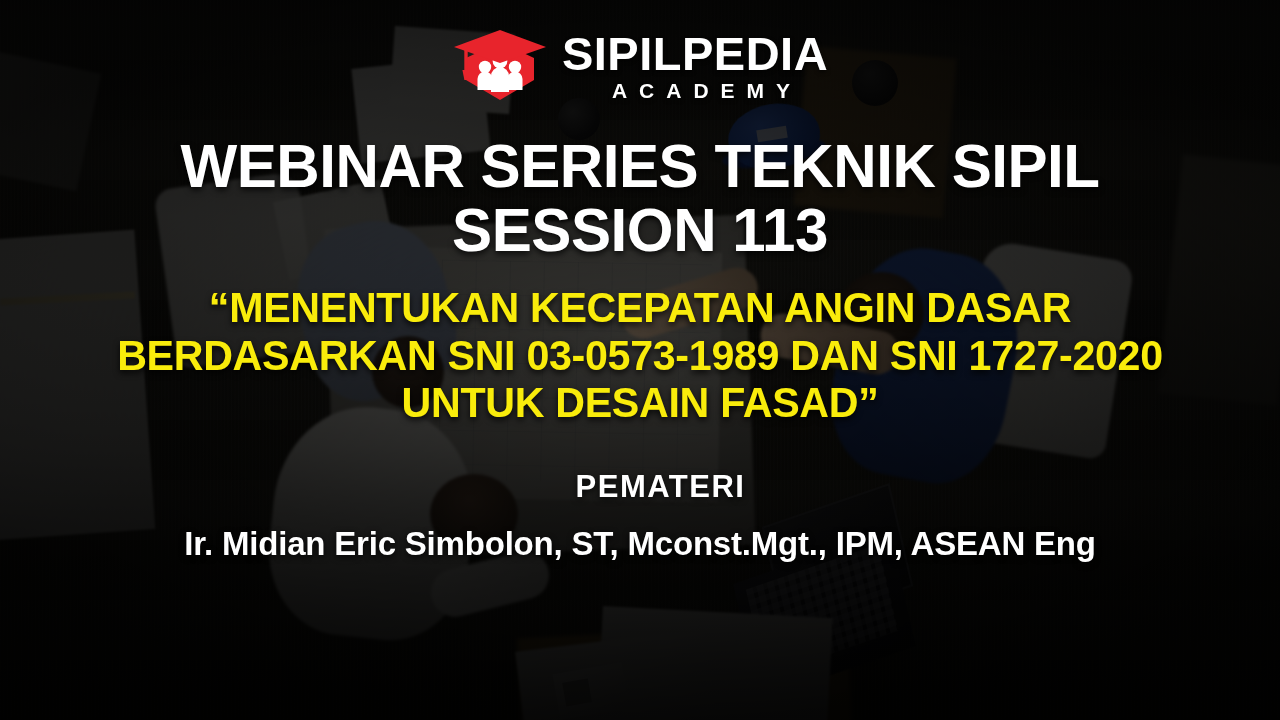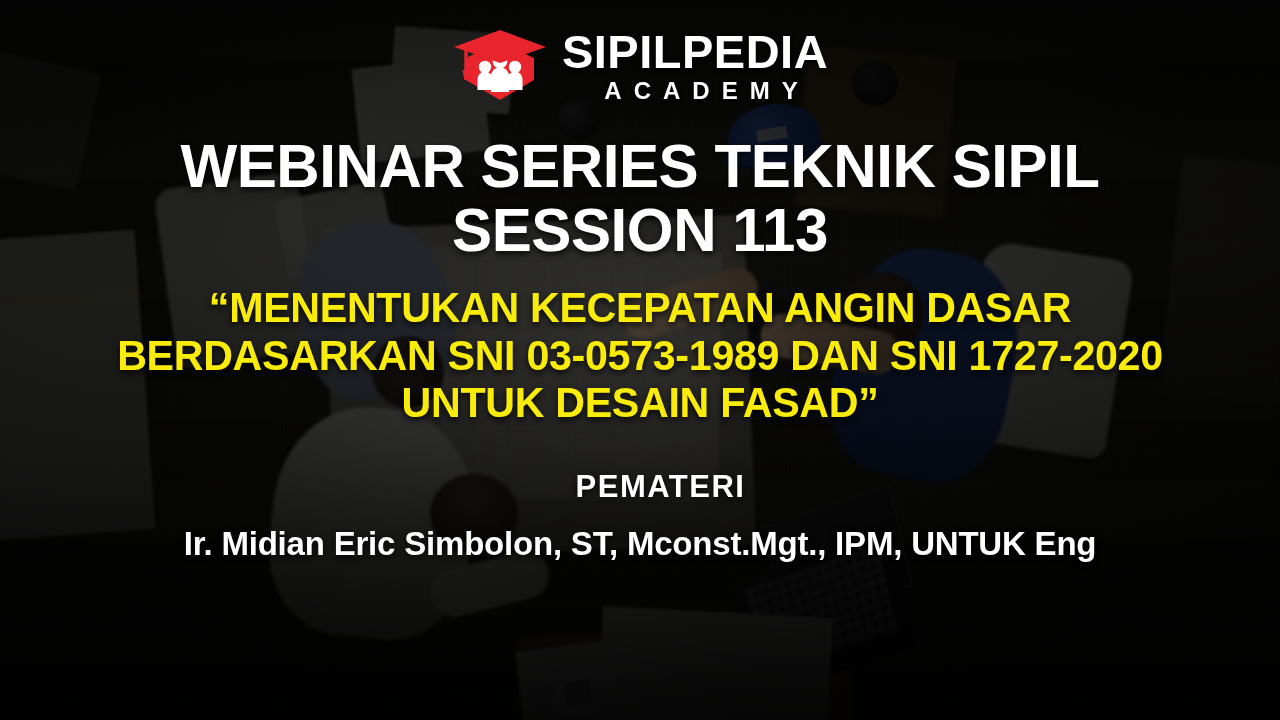--- a/index.html
+++ b/index.html
@@ -272,21 +272,21 @@
   .logo-word { display:flex; flex-direction:column; align-items:center;text-align:center; }
   .logo-title {
     color:#ffffff;
     font-size:47px; font-weight:700; letter-spacing:0.5px;
     line-height:.98;
     font-family:"Liberation Sans", sans-serif;
     text-shadow:0 2px 4px rgba(0,0,0,.65);
   }
   .logo-sub {
     color:#ffffff;
-    font-size:24px; font-weight:700;
+    font-size:21px; font-weight:700;
     letter-spacing:12px;
     margin-top:2px; margin-left:24px;
     text-shadow:0 2px 4px rgba(0,0,0,.65);
   }
 
   
   .headline {
     margin-top:26px;
     width:1200px;
     text-align:center;
@@ -428,16 +428,16 @@
 
     <div class="headline">
       <div>WEBINAR SERIES TEKNIK SIPIL</div>
       <div>SESSION 113</div>
     </div>
 
     <div class="topic">“MENENTUKAN KECEPATAN ANGIN DASAR BERDASARKAN SNI 03-0573-1989 DAN SNI 1727-2020 UNTUK DESAIN FASAD”</div>
 
     <div class="pemateri">PEMATERI</div>
 
-    <div class="speaker">Ir. Midian Eric Simbolon, ST, Mconst.Mgt., IPM, UNTUK Eng</div>
+    <div class="speaker">Ir. Midian Eric Simbolon, ST, Mconst.Mgt., IPM, ASEAN Eng</div>
 
   </div>
 </div>
 
 </body></html>

